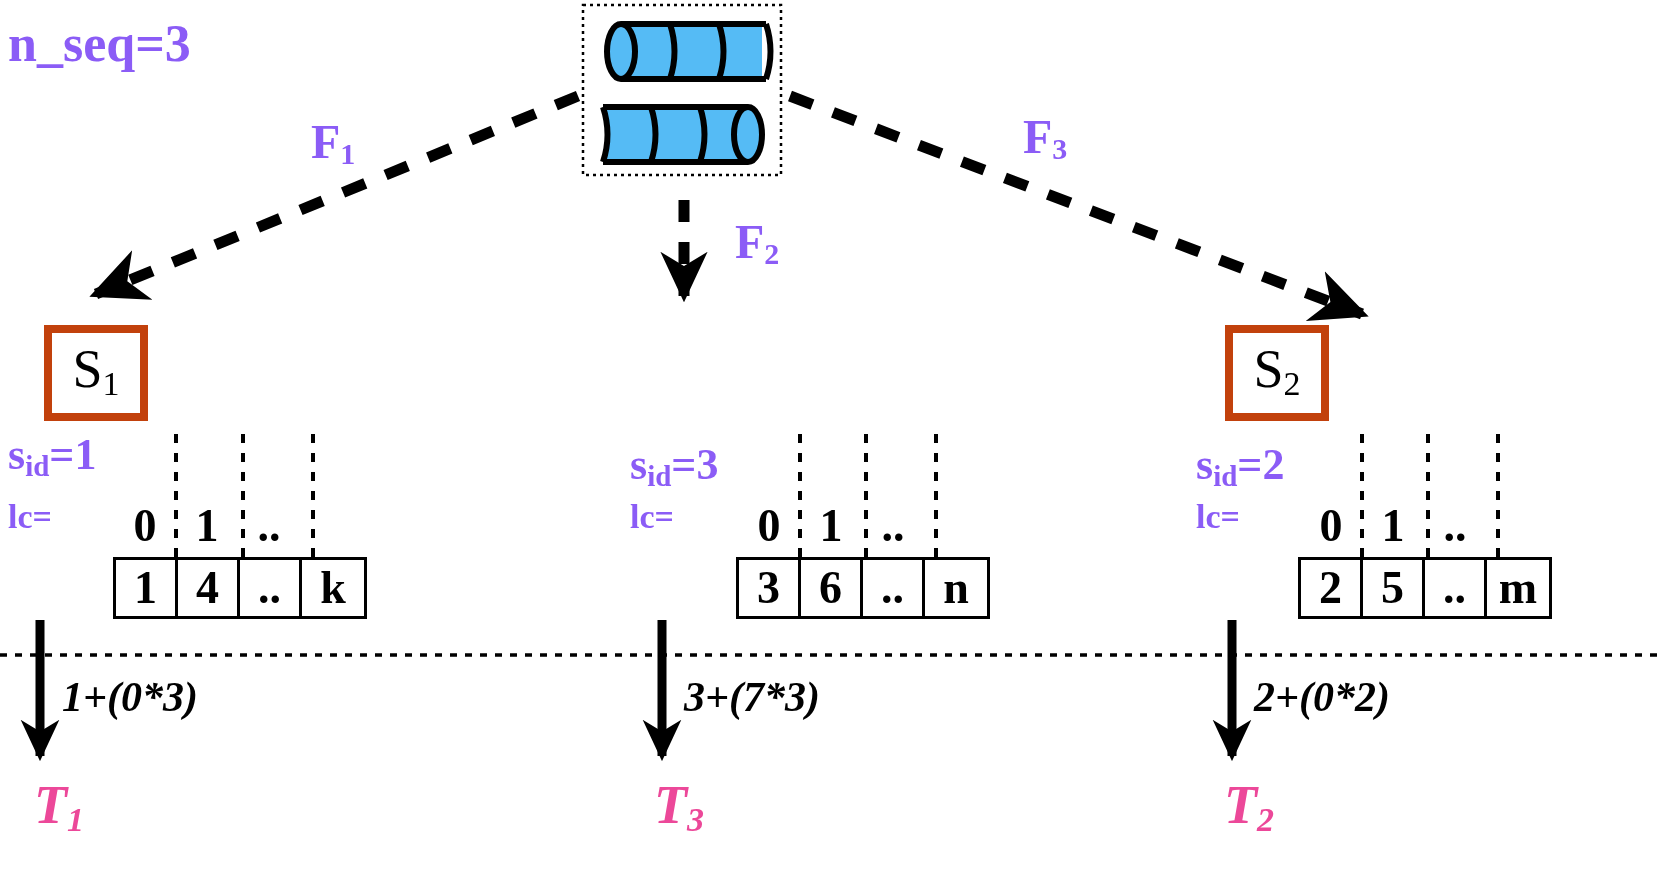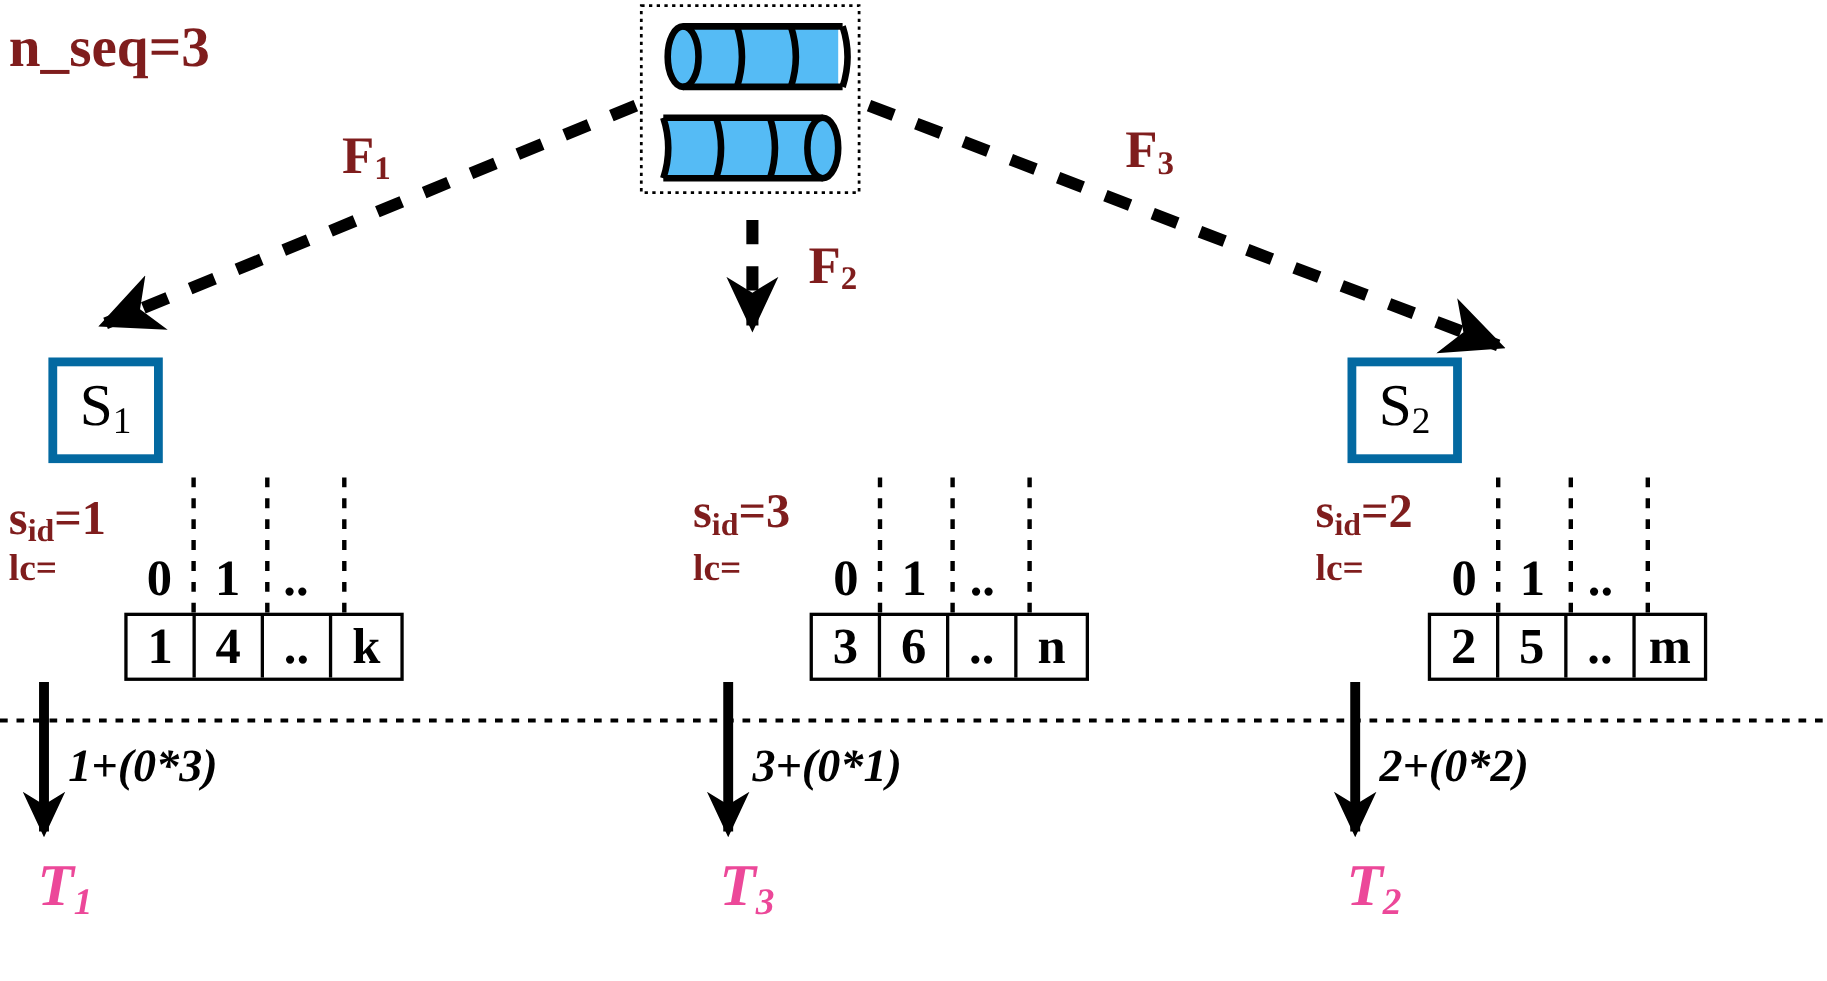--- a/index.html
+++ b/index.html
@@ -18,21 +18,21 @@
     overflow: hidden;
   }
   #svg-layer {
     position: absolute;
     left: 0; top: 0;
     width: 1661px;
     height: 892px;
   }
   .lbl {
     position: absolute;
-    color: #7f1d1d;
+    color: #8b5cf6;
     white-space: nowrap;
     line-height: 1;
   }
   
   .nseq {
     font-weight: bold;
     font-size: 52px;
     left: 8px;
     top: 18px;
     letter-spacing: 0px;
@@ -45,21 +45,21 @@
   }
   .flabel sub {
     font-size: 30px;
     font-weight: bold;
     vertical-align: -6px;
   }
   
   .sbox {
     position: absolute;
     box-sizing: border-box;
-    border: 8px solid #0369a1;
+    border: 8px solid #c2410c;
     background: #ffffff;
     width: 104px;
     height: 96px;
     display: flex;
     align-items: center;
     justify-content: center;
   }
   .sbox .stext {
     font-size: 54px;
     color: #000;
@@ -216,21 +216,21 @@
   <div class="lbl flabel" style="left:288px; top:118px;"><span>F</span><sub>1</sub></div>
 
   <div class="lbl flabel" style="left:712px; top:218px;"><span>F</span><sub>2</sub></div>
 
   <div class="lbl flabel" style="left:1000px; top:113px;"><span>F</span><sub>3</sub></div>
 
   <div class="sbox" style="left:44px; top:325px;">
     <span class="stext"><span>S</span><sub>1</sub></span>
   </div>
 
-  <div class="lbl sid" style="left:8px; top:449px;"><span>s</span><span class="sub">id</span><span>=1</span></div>
+  <div class="lbl sid" style="left:8px; top:433px;"><span>s</span><span class="sub">id</span><span>=1</span></div>
 
   <div class="lbl lc" style="left:8px; top:500px;">lc=</div>
 
   <div class="lcrow" style="left:114px; top:498px;">
     <div class="cell">0</div>
     <div class="cell">1</div>
     <div class="cell">..</div>
   </div>
 
   <div class="valtable" style="left:113px; top:557px;">
@@ -255,21 +255,21 @@
     <div class="cell">..</div>
   </div>
 
   <div class="valtable" style="left:736px; top:557px;">
     <div class="vcell">3</div>
     <div class="vcell">6</div>
     <div class="vcell">..</div>
     <div class="vcell">n</div>
   </div>
 
-  <div class="formula" style="left:684px; top:673px;">3+(0*1)</div>
+  <div class="formula" style="left:684px; top:673px;">3+(7*3)</div>
 
   <div class="tlabel" style="left:654px; top:774px;"><span>T</span><sub>3</sub></div>
 
   <div class="sbox" style="left:1225px; top:325px;">
     <span class="stext"><span>S</span><sub>2</sub></span>
   </div>
 
   <div class="lbl sid" style="left:1196px; top:443px;"><span>s</span><span class="sub">id</span><span>=2</span></div>
 
   <div class="lbl lc" style="left:1196px; top:500px;">lc=</div>

